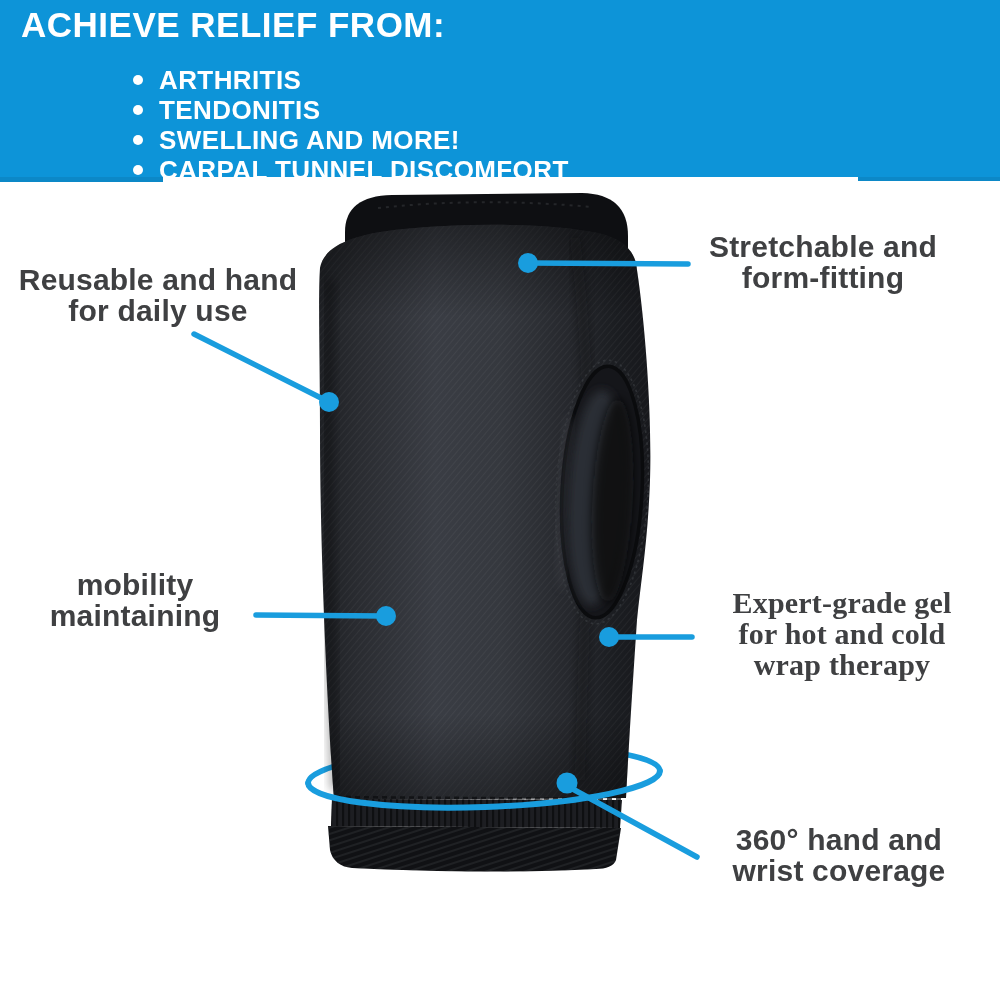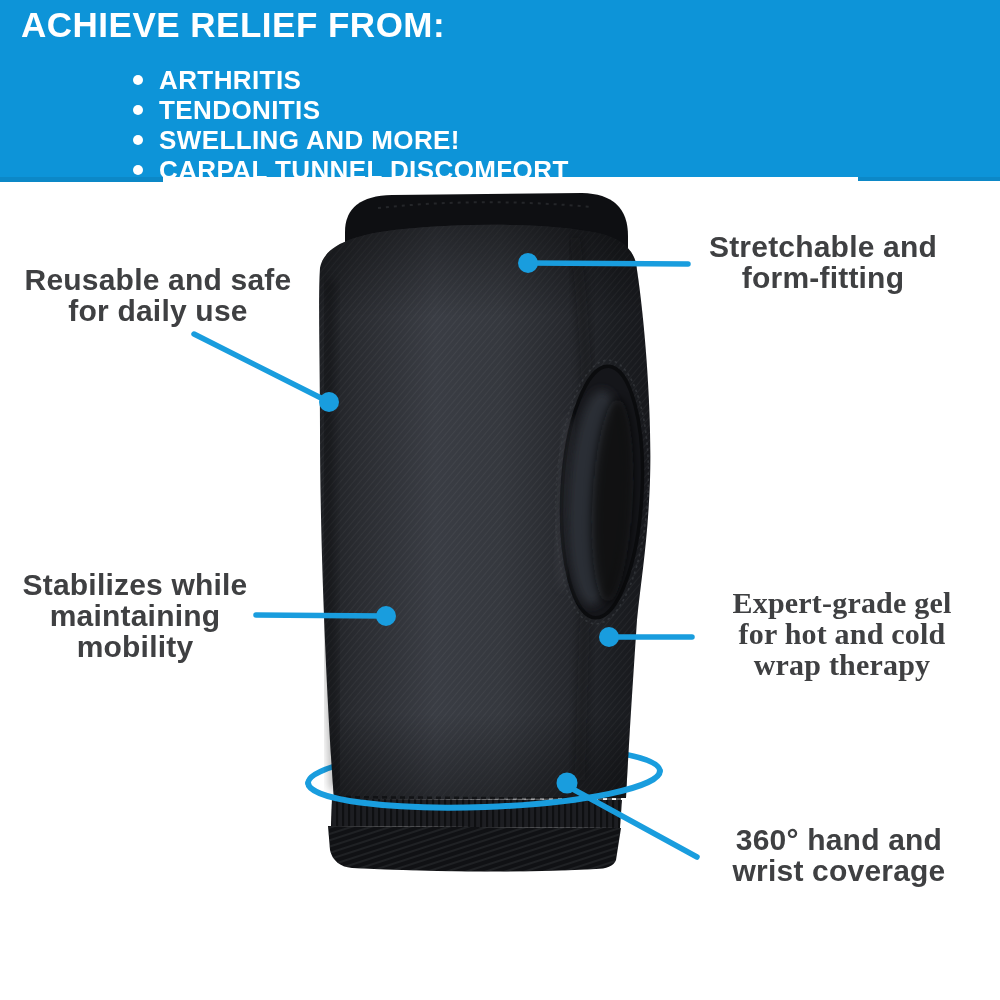--- a/index.html
+++ b/index.html
@@ -150,33 +150,32 @@
     <g fill="var(--accent_blue,#199dde)">
       <circle cx="528" cy="263" r="10"></circle>
       <circle cx="329" cy="402" r="10"></circle>
       <circle cx="386" cy="616" r="10"></circle>
       <circle cx="609" cy="637" r="10"></circle>
       <circle cx="567" cy="783" r="10.5"></circle>
     </g>
   </svg>
 
   <div class="callout co-reusable">
-    <span>Reusable and safe</span>
+    <span>Reusable and hand</span>
     <span>for daily use</span>
   </div>
 
   <div class="callout co-stretchable">
     <span>Stretchable and</span>
     <span>form-fitting</span>
   </div>
 
   <div class="callout co-stabilizes">
-    <span>Stabilizes while</span>
+    <span>mobility</span>
     <span>maintaining</span>
-    <span>mobility</span>
   </div>
 
   <div class="callout co-expert">
     <span>Expert-grade gel</span>
     <span>for hot and cold</span>
     <span>wrap therapy</span>
   </div>
 
   <div class="callout co-coverage">
     <span>360° hand and</span>

